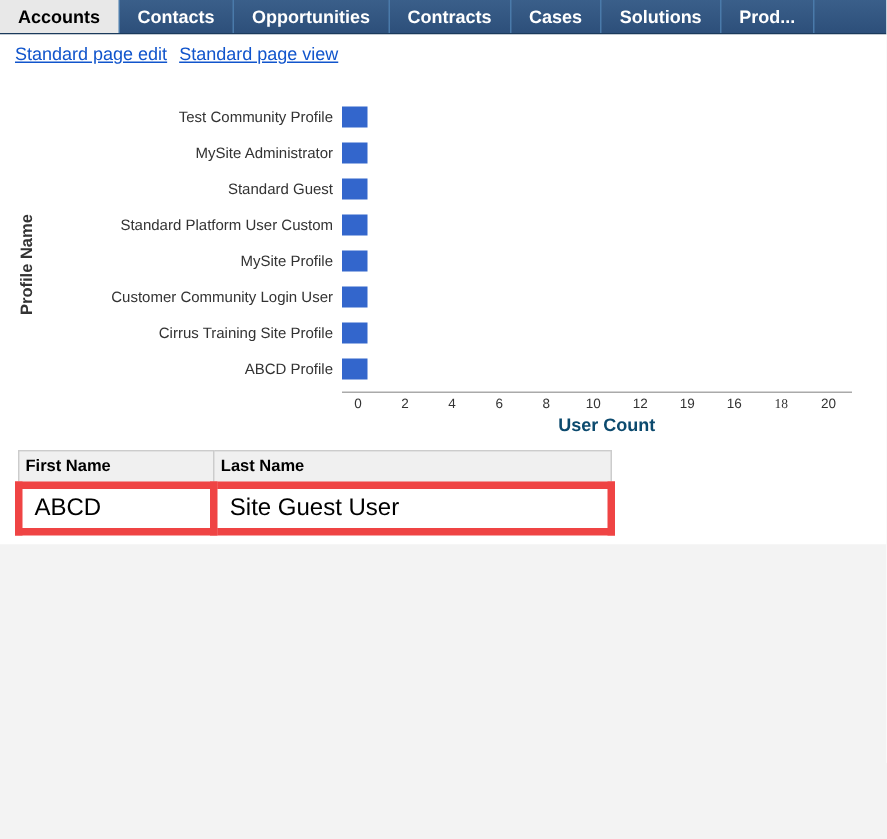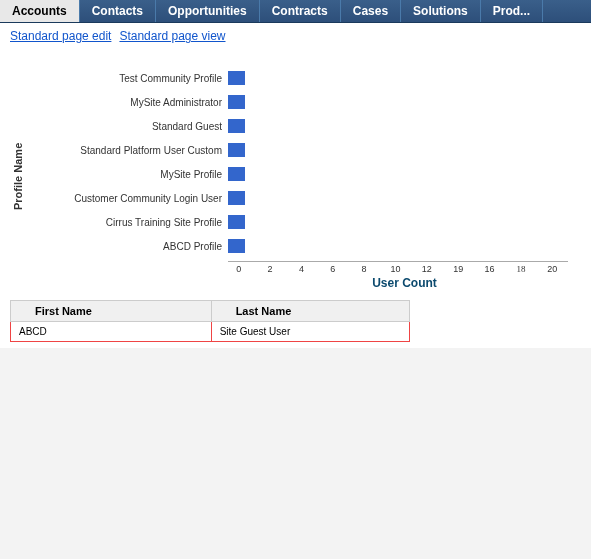--- a/index.html
+++ b/index.html
@@ -131,29 +131,29 @@
     
     .data-table {
       width: 400px;
       border-collapse: collapse;
       margin-top: 10px;
       border: 1px solid #ccc;
     }
     .data-table th {
       background: #f0f0f0;
       border: 1px solid #ccc;
-      padding: 4px 24px;
+      padding: 4px 4px;
       text-align: left;
       font-size: 11px;
       font-weight: bold;
     }
     .data-table td {
-      border: 1px solid #ef4444;
+      border: 5px solid #ef4444;
       padding: 4px 8px;
-      font-size: 10px;
+      font-size: 16px;
     }
   </style>
 </head>
 <body>
 
 <div class="nav-bar">
   <div class="nav-item active">Accounts</div>
   <div class="nav-item">Contacts</div>
   <div class="nav-item">Opportunities</div>
   <div class="nav-item">Contracts</div>

